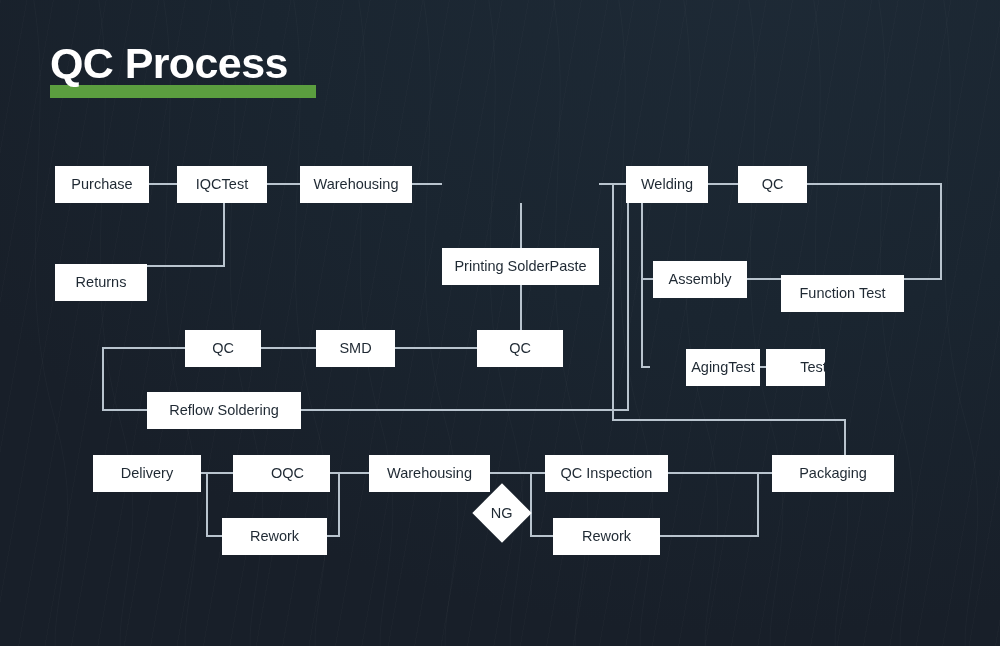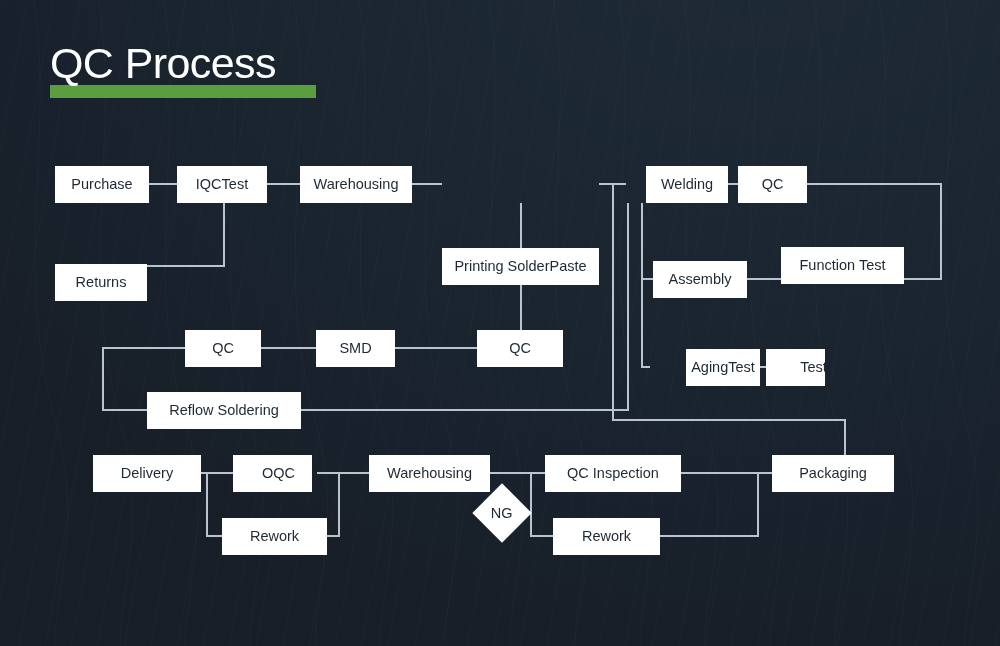--- a/index.html
+++ b/index.html
@@ -27,21 +27,21 @@
   
   .title-wrap { position: absolute; left: 50px; top: 42px; }
   .title-bar {
     position: absolute; left: 0; top: 43px;
     width: 266px; height: 13px;
     background: #5b9e3f;
   }
   .title-text {
     position: relative;
     font-size: 43px;
-    font-weight: normal;
+    font-weight: bold;
     color: #ffffff;
     letter-spacing: -0.6px;
     line-height: 1;
     white-space: nowrap;
   }
 
   
   #svg-links { position: absolute; left: 0; top: 0; width: 1000px; height: 646px; }
   .node {
     position: absolute;
@@ -147,37 +147,37 @@
 
   <div class="node" style="left:55px;  top:166px; width:94px;  height:37px;">
       <span>Purchase</span>
     </div>
   <div class="node" style="left:177px; top:166px; width:90px;  height:37px;">
       <span>IQCTest</span>
     </div>
   <div class="node" style="left:300px; top:166px; width:112px; height:37px;">
       <span>Warehousing</span>
     </div>
-  <div class="node" style="left:626px; top:166px; width:82px;  height:37px;margin-left:20px;">
+  <div class="node" style="left:626px; top:166px; width:82px;  height:37px;">
       <span>Welding</span>
     </div>
   <div class="node" style="left:738px; top:166px; width:69px;  height:37px;">
       <span>QC</span>
     </div>
 
   <div class="node" style="left:55px;  top:264px; width:92px;  height:37px;">
       <span>Returns</span>
     </div>
   <div class="node" style="left:442px; top:248px; width:157px; height:37px;">
       <span>Printing SolderPaste</span>
     </div>
   <div class="node" style="left:653px; top:261px; width:94px;  height:37px;">
       <span>Assembly</span>
     </div>
-  <div class="node" style="left:781px; top:247px; width:123px; height:37px;">
+  <div class="node" style="left:781px; top:275px; width:123px; height:37px;">
       <span>Function Test</span>
     </div>
 
   <div class="node" style="left:185px; top:330px; width:76px;  height:37px;">
       <span>QC</span>
     </div>
   <div class="node" style="left:316px; top:330px; width:79px;  height:37px;">
       <span>SMD</span>
     </div>
   <div class="node" style="left:477px; top:330px; width:86px;  height:37px;">
@@ -190,27 +190,27 @@
       <span>Test</span>
     </div>
 
   <div class="node" style="left:147px; top:392px; width:154px; height:37px;">
       <span>Reflow Soldering</span>
     </div>
 
   <div class="node" style="left:93px;  top:455px; width:108px;  height:37px;">
       <span>Delivery</span>
     </div>
-  <div class="node" style="left:233px; top:455px; width:79px;  height:37px;padding-left:12px;">
+  <div class="node" style="left:233px; top:455px; width:97px;  height:37px;padding-left:12px;">
       <span>OQC</span>
     </div>
   <div class="node" style="left:369px; top:455px; width:121px; height:37px;">
       <span>Warehousing</span>
     </div>
-  <div class="node" style="left:545px; top:455px; width:136px; height:37px;">
+  <div class="node" style="left:545px; top:455px; width:123px; height:37px;">
       <span>QC Inspection</span>
     </div>
   <div class="node" style="left:772px; top:455px; width:122px; height:37px;">
       <span>Packaging</span>
     </div>
 
   <div class="node" style="left:222px; top:518px; width:105px; height:37px;">
       <span>Rework</span>
     </div>
   <div class="node" style="left:553px; top:518px; width:107px; height:37px;">

